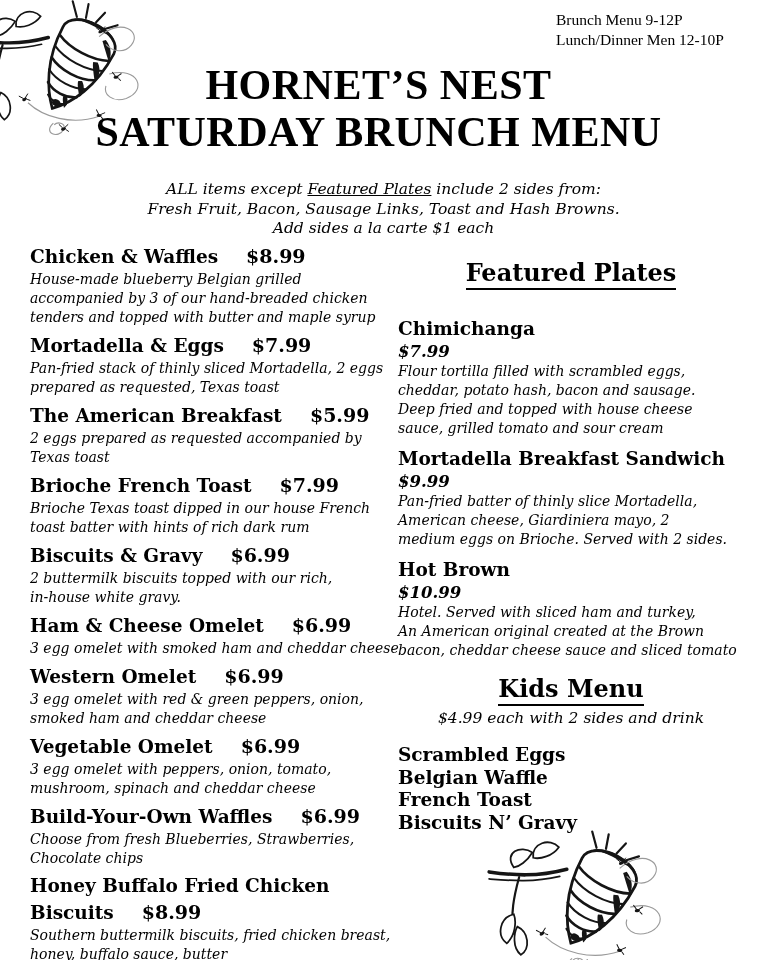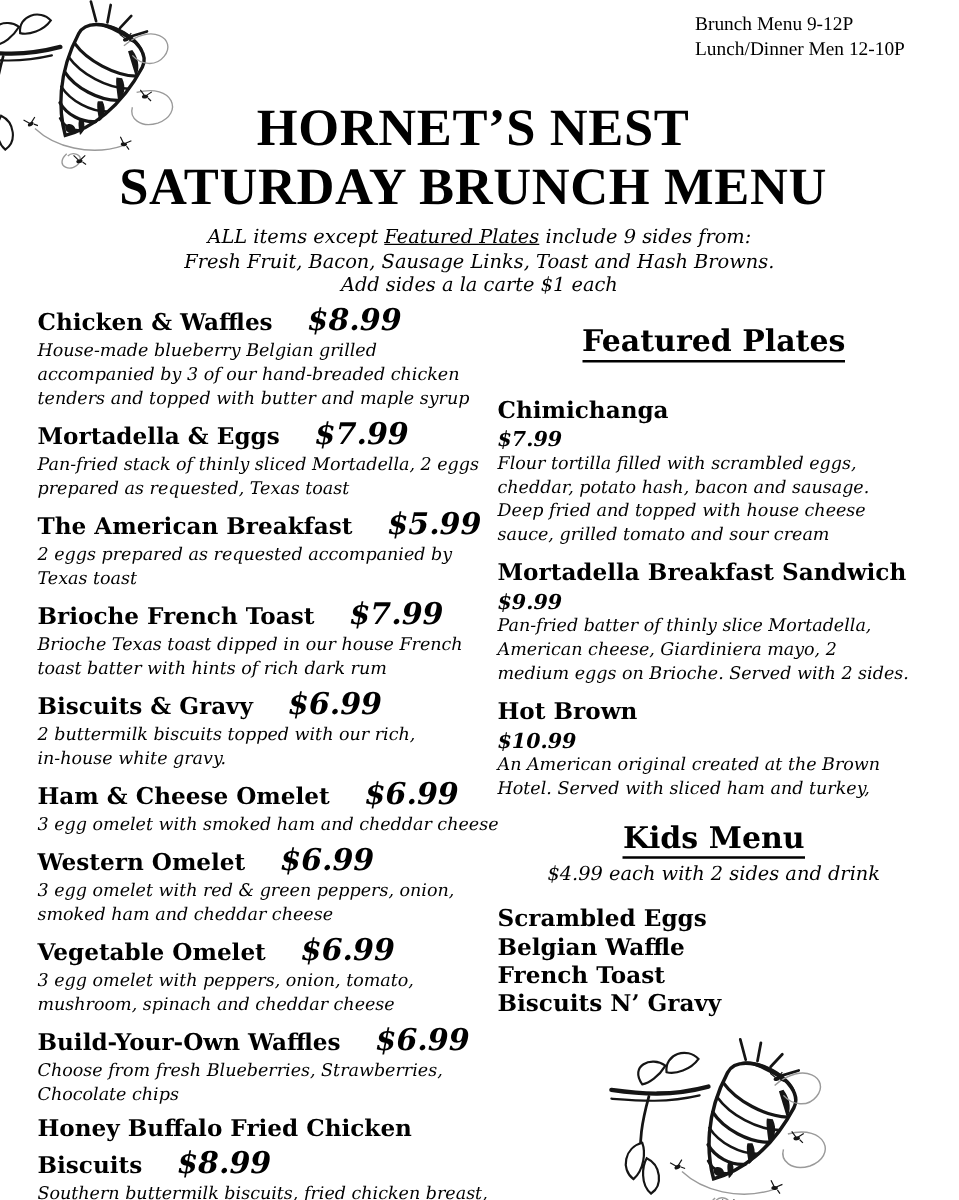--- a/index.html
+++ b/index.html
@@ -7,34 +7,34 @@
     width:767px; height:960px; background:#ffffff; color:#000;
     position:relative; overflow:hidden;
     font-family:"DejaVu Serif", serif;
   }
   .hours {
     position:absolute; left:556px; top:10px;
     font-family:"Liberation Serif", serif;
     font-size:15.5px; line-height:20px; white-space:nowrap;
   }
   .title {
-    position:absolute; top:80px; left:0; width:757px; text-align:center;
+    position:absolute; top:62px; left:0; width:757px; text-align:center;
     font-family:"Liberation Serif", serif; font-weight:bold;
     font-size:42px; line-height:47px; letter-spacing:0.5px; white-space:nowrap;
   }
   .note {
     position:absolute; top:180px; left:0; width:767px; text-align:center;
     font-style:italic; font-size:15.5px; line-height:19.5px;
   }
   .note .u { text-decoration:underline; }
 
   .col-left { position:absolute; left:30px; top:243px; width:348px; }
   .item { margin:0 0 5px 0; }
   .item-head { font-weight:bold; font-size:18.5px; line-height:26px; white-space:nowrap; }
-  .item-price { margin-left:28px; font-size:24px; font-weight:bold;font-style:italic; }
+  .item-price { margin-left:28px; font-size:19px; font-weight:bold; }
   .desc-line { font-style:italic; font-size:14px; line-height:19px; white-space:nowrap; }
 
   .col-right { position:absolute; left:398px; top:258px; width:346px; }
   .sec-head { text-align:center; font-weight:bold; font-size:24px; line-height:30px; margin:0 0 28px 0; white-space:nowrap; }
   .sec-head .hu { border-bottom:2.5px solid #000; padding-bottom:1px; }
   .f-item { margin:0 0 8px 0; }
   .f-name { font-weight:bold; font-size:18.5px; line-height:25px; white-space:nowrap; }
   .f-price { font-weight:bold; font-style:italic; font-size:16.5px; line-height:21px; }
   .kids-head { margin:14px 0 4px 0; }
   .kids-sub { text-align:center; font-style:italic; font-size:15.5px; line-height:20px; }
@@ -116,21 +116,21 @@
   <div>Brunch Menu 9-12P</div>
   <div>Lunch/Dinner Men 12-10P</div>
 </div>
 
 <div class="title">
   <div>HORNET’S NEST</div>
   <div>SATURDAY BRUNCH MENU</div>
 </div>
 
 <div class="note">
-  <div><span>ALL items except </span><span class="u">Featured Plates</span><span> include 9 sides from:</span></div>
+  <div><span>ALL items except </span><span class="u">Featured Plates</span><span> include 2 sides from:</span></div>
   <div>Fresh Fruit, Bacon, Sausage Links, Toast and Hash Browns.</div>
   <div>Add sides a la carte $1 each</div>
 </div>
 
 <div class="col-left">
 
   <div class="item">
     <div class="item-head"><span>Chicken &amp; Waffles</span><span class="item-price">$8.99</span></div>
     <div class="desc-line">House-made blueberry Belgian grilled</div>
     <div class="desc-line">accompanied by 3 of our hand-breaded chicken</div>
@@ -210,22 +210,23 @@
     <div class="f-name">Mortadella Breakfast Sandwich</div>
     <div class="f-price">$9.99</div>
     <div class="desc-line">Pan-fried batter of thinly slice Mortadella,</div>
     <div class="desc-line">American cheese, Giardiniera mayo, 2</div>
     <div class="desc-line">medium eggs on Brioche. Served with 2 sides.</div>
   </div>
 
   <div class="f-item">
     <div class="f-name">Hot Brown</div>
     <div class="f-price">$10.99</div>
+    <div class="desc-line">Hotel. Served with sliced ham and turkey,</div>
     <div class="desc-line">An American original created at the Brown</div>
-    <div class="desc-line">Hotel. Served with sliced ham and turkey,</div>
+    <div class="desc-line">bacon, cheddar cheese sauce and sliced tomato</div>
   </div>
 
   <div class="sec-head kids-head"><span class="hu">Kids Menu</span></div>
   <div class="kids-sub">$4.99 each with 2 sides and drink</div>
   <div class="kids-list">
     <div>Scrambled Eggs</div>
     <div>Belgian Waffle</div>
     <div>French Toast</div>
     <div>Biscuits N’ Gravy</div>
   </div>

